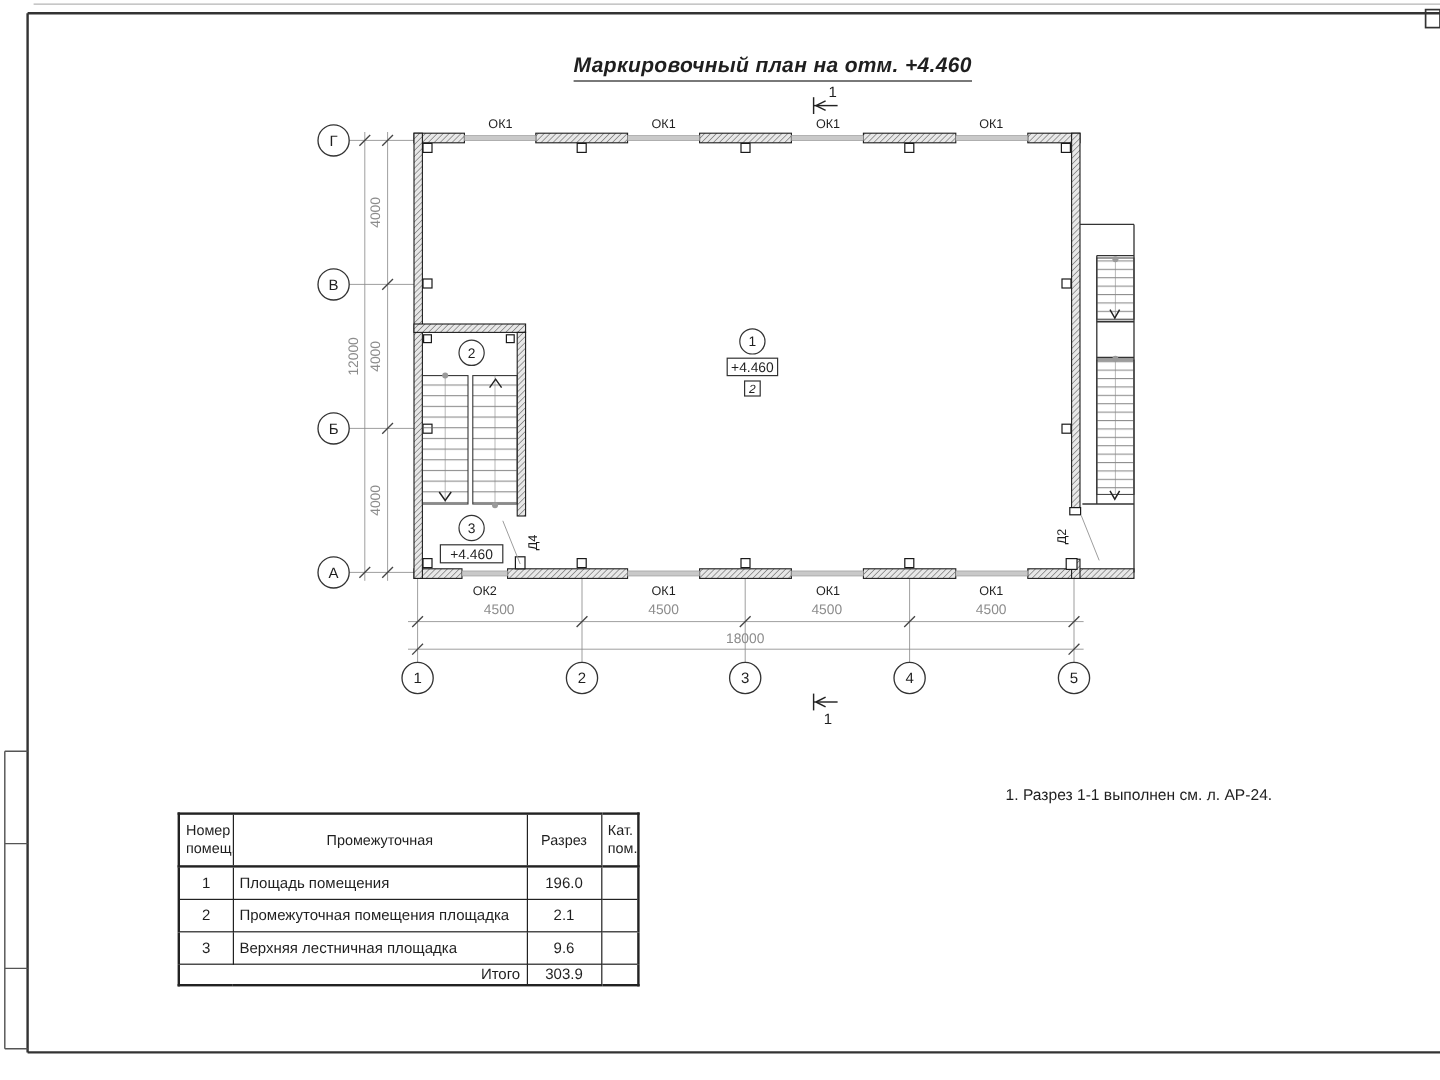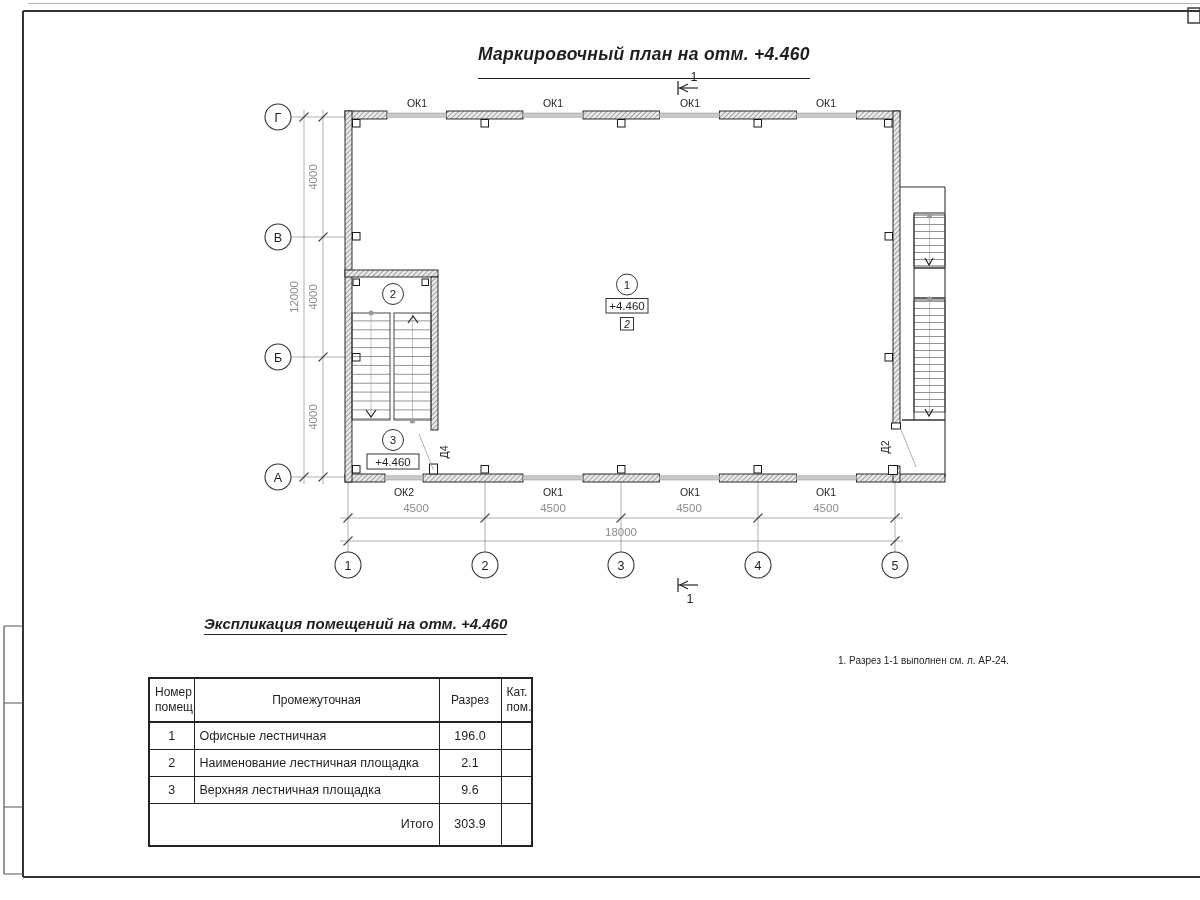--- a/index.html
+++ b/index.html
@@ -5,24 +5,24 @@
   html,body{margin:0;padding:0;background:#fff;}
   .sheet{position:relative;width:1200px;height:900px;background:#ffffff;overflow:hidden;
          font-family:"Liberation Sans",sans-serif;color:#1f1f1f;}
   svg{position:absolute;left:0;top:0;}
   svg text{font-family:"Liberation Sans",sans-serif;fill:#1f1f1f;}
   .dimtxt{fill:#8c8c8c;font-size:11.5px;}
   .axtxt{font-size:12.5px;}
   .lbl{font-size:10.5px;}
   .marktxt{font-size:11.5px;}
   .plan-title{position:absolute;left:478px;top:44px;font-size:17.5px;font-style:italic;font-weight:600;
-              border-bottom:1.6px solid #222;padding-bottom:13px;letter-spacing:.3px;}
+              border-bottom:1.6px solid #222;padding-bottom:2px;letter-spacing:.3px;}
   .table-title{position:absolute;left:204px;top:615px;font-size:15px;font-style:italic;font-weight:600;
                border-bottom:1.4px solid #222;padding-bottom:2px;}
-  .note{position:absolute;left:838px;top:655px;font-size:10px;}
+  .note{position:absolute;left:838px;top:655px;font-size:13px;}
   table.expl{position:absolute;left:148px;top:653px;border-collapse:collapse;table-layout:fixed;
              width:383px;font-size:12.5px;margin-top:24px;}
   table.expl td{border:1px solid #222;padding:0 5px;overflow:hidden;white-space:nowrap;}
   table.expl tr.hdr td{border-bottom:2.5px solid #222;text-align:center;font-size:12px;line-height:1.25;}
   table.expl td.outL{border-left:2px solid #222;} table.expl td.outR{border-right:2px solid #222;}
   table.expl tr.first td{border-top:2px solid #222;} table.expl tr.last td{border-bottom:2px solid #222;}
   td.ctr{text-align:center;} td.rgt{text-align:right;}
 </style>
 </head>
 <body>
@@ -244,21 +244,20 @@
   </g>
   <g>
     <circle cx="393" cy="440" r="10.5" fill="#fff" stroke="#333" stroke-width="1"></circle>
     <text class="marktxt" x="393" y="444" text-anchor="middle">3</text>
     <rect x="367" y="454" width="52" height="15" fill="#fff" stroke="#333" stroke-width="1"></rect>
     <text class="marktxt" x="393" y="465.5" text-anchor="middle">+4.460</text>
   </g>
 </svg>
 
 <div class="plan-title">Маркировочный план на отм. +4.460</div>
-<div class="table-title">Экспликация помещений на отм. +4.460</div>
 <div class="note">1. Разрез 1-1 выполнен см. л. АР-24.</div>
 
 <table class="expl">
   <colgroup>
         <col style="width:45px">
         <col style="width:245px">
         <col style="width:62px">
         <col style="width:31px">
       </colgroup>
   <tbody>
@@ -269,37 +268,37 @@
     </td>
     <td>Промежуточная</td>
     <td>Разрез</td>
     <td class="outR" style="text-align:left;">
       <div>Кат.</div>
       <div>пом.</div>
     </td>
   </tr>
   <tr style="height:27px;">
     <td class="outL ctr">1</td>
-    <td>Офисные лестничная</td>
+    <td>Площадь помещения</td>
     <td class="ctr">196.0</td>
     <td class="outR"></td>
   </tr>
   <tr style="height:27px;">
     <td class="outL ctr">2</td>
-    <td>Наименование лестничная площадка</td>
+    <td>Промежуточная помещения площадка</td>
     <td class="ctr">2.1</td>
     <td class="outR"></td>
   </tr>
   <tr style="height:27px;">
     <td class="outL ctr">3</td>
     <td>Верхняя лестничная площадка</td>
     <td class="ctr">9.6</td>
     <td class="outR"></td>
   </tr>
-  <tr class="last" style="height:43px;">
+  <tr class="last" style="height:18px;">
     <td class="outL rgt" colspan="2">Итого</td>
     <td class="ctr">303.9</td>
     <td class="outR"></td>
   </tr>
 </tbody>
     </table>
 
 </div>
 
 </body></html>

